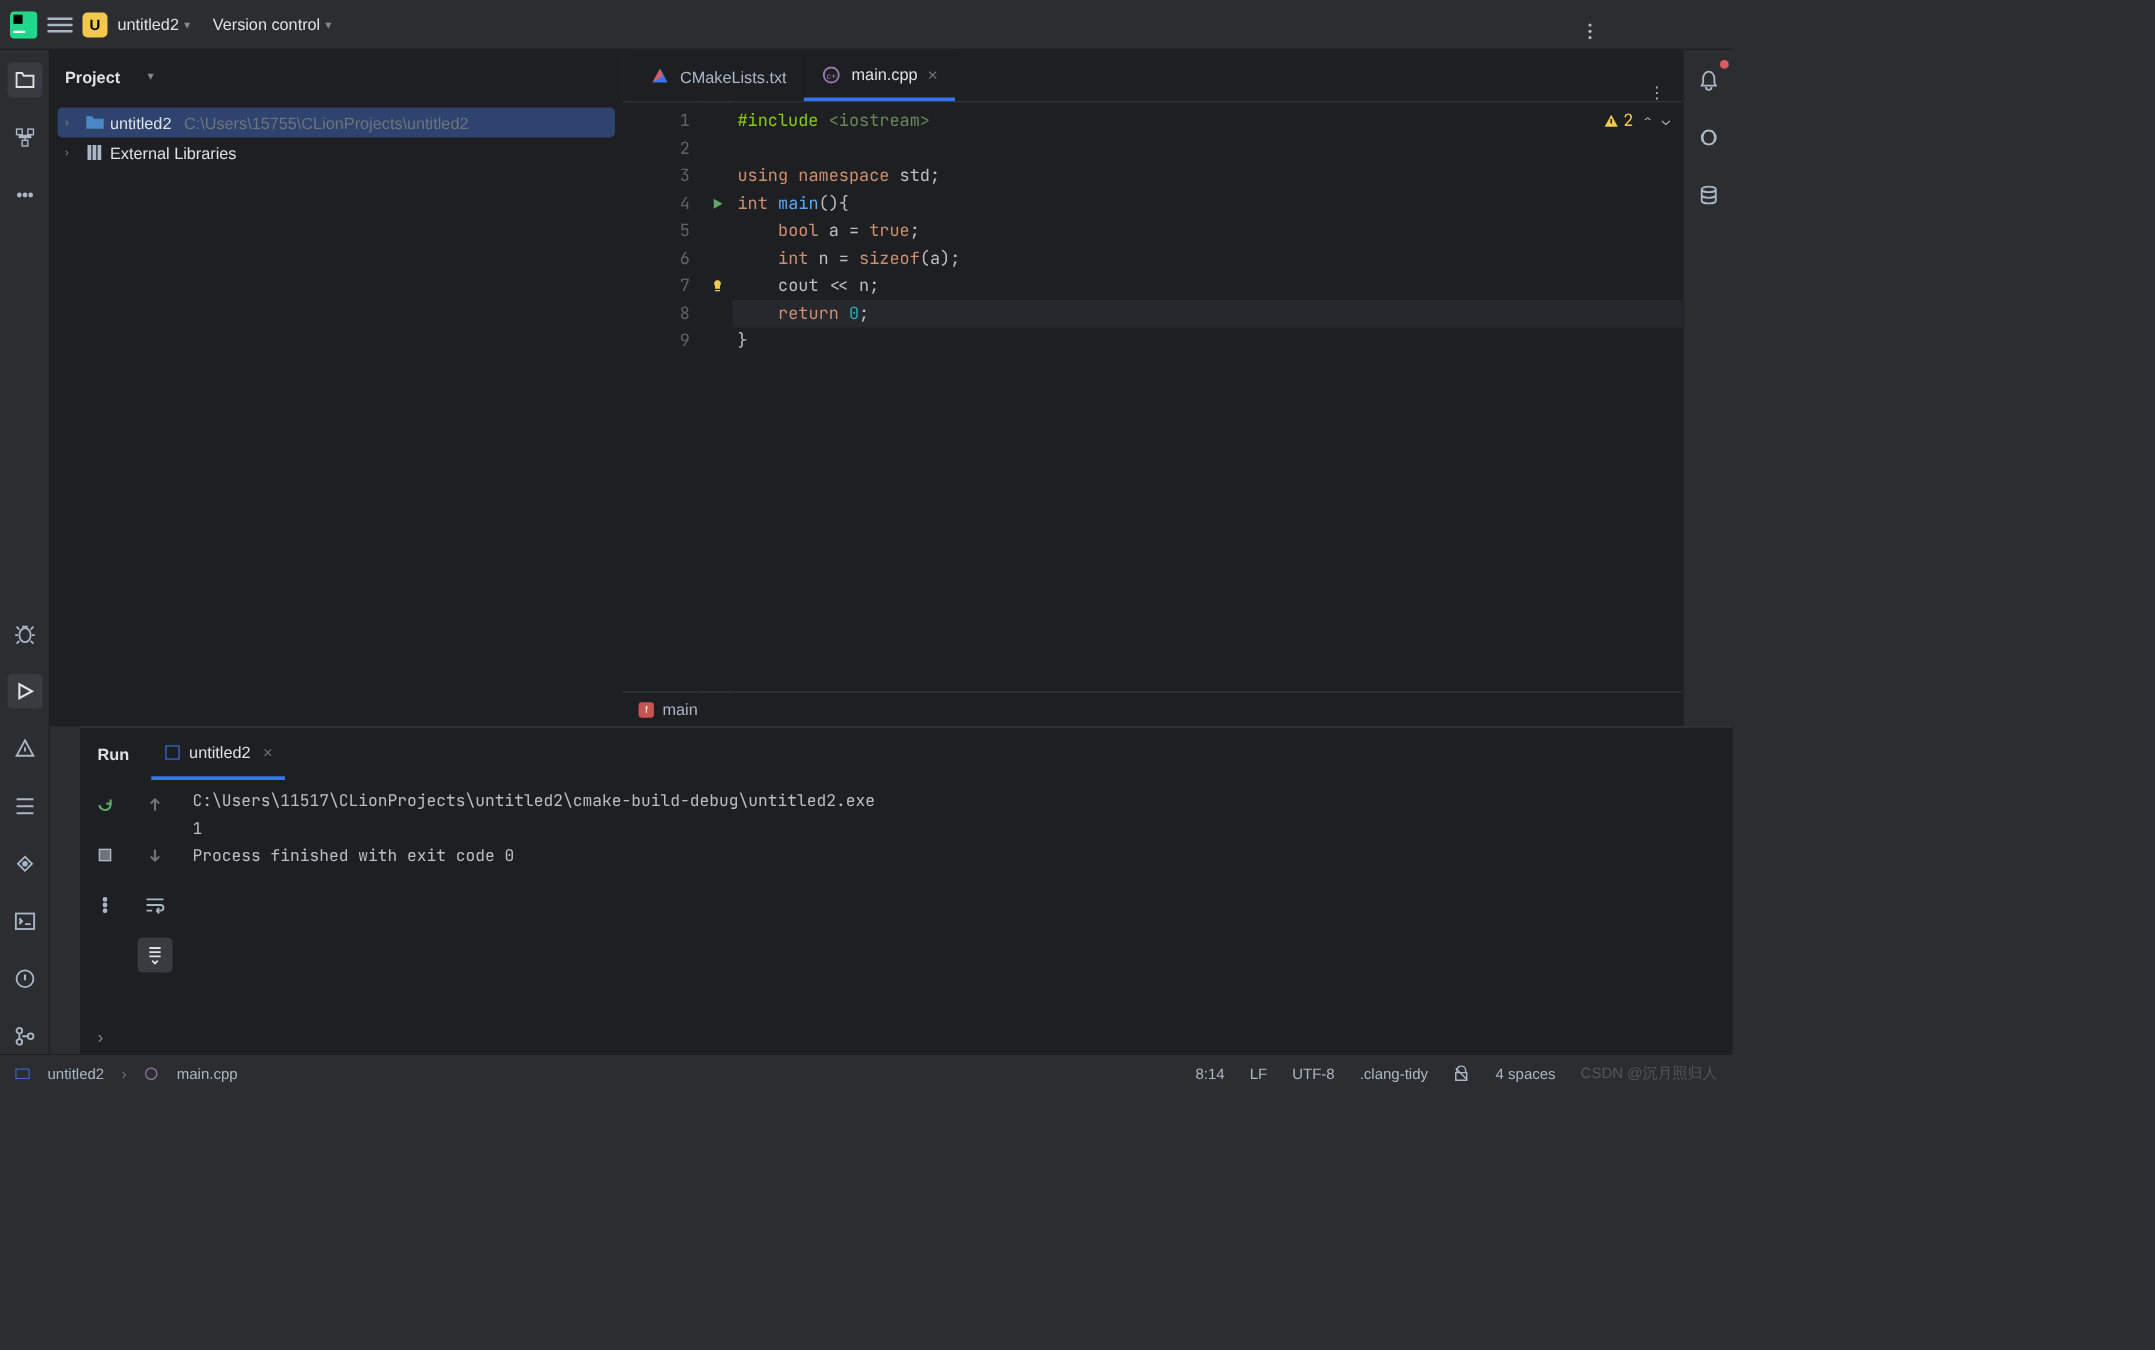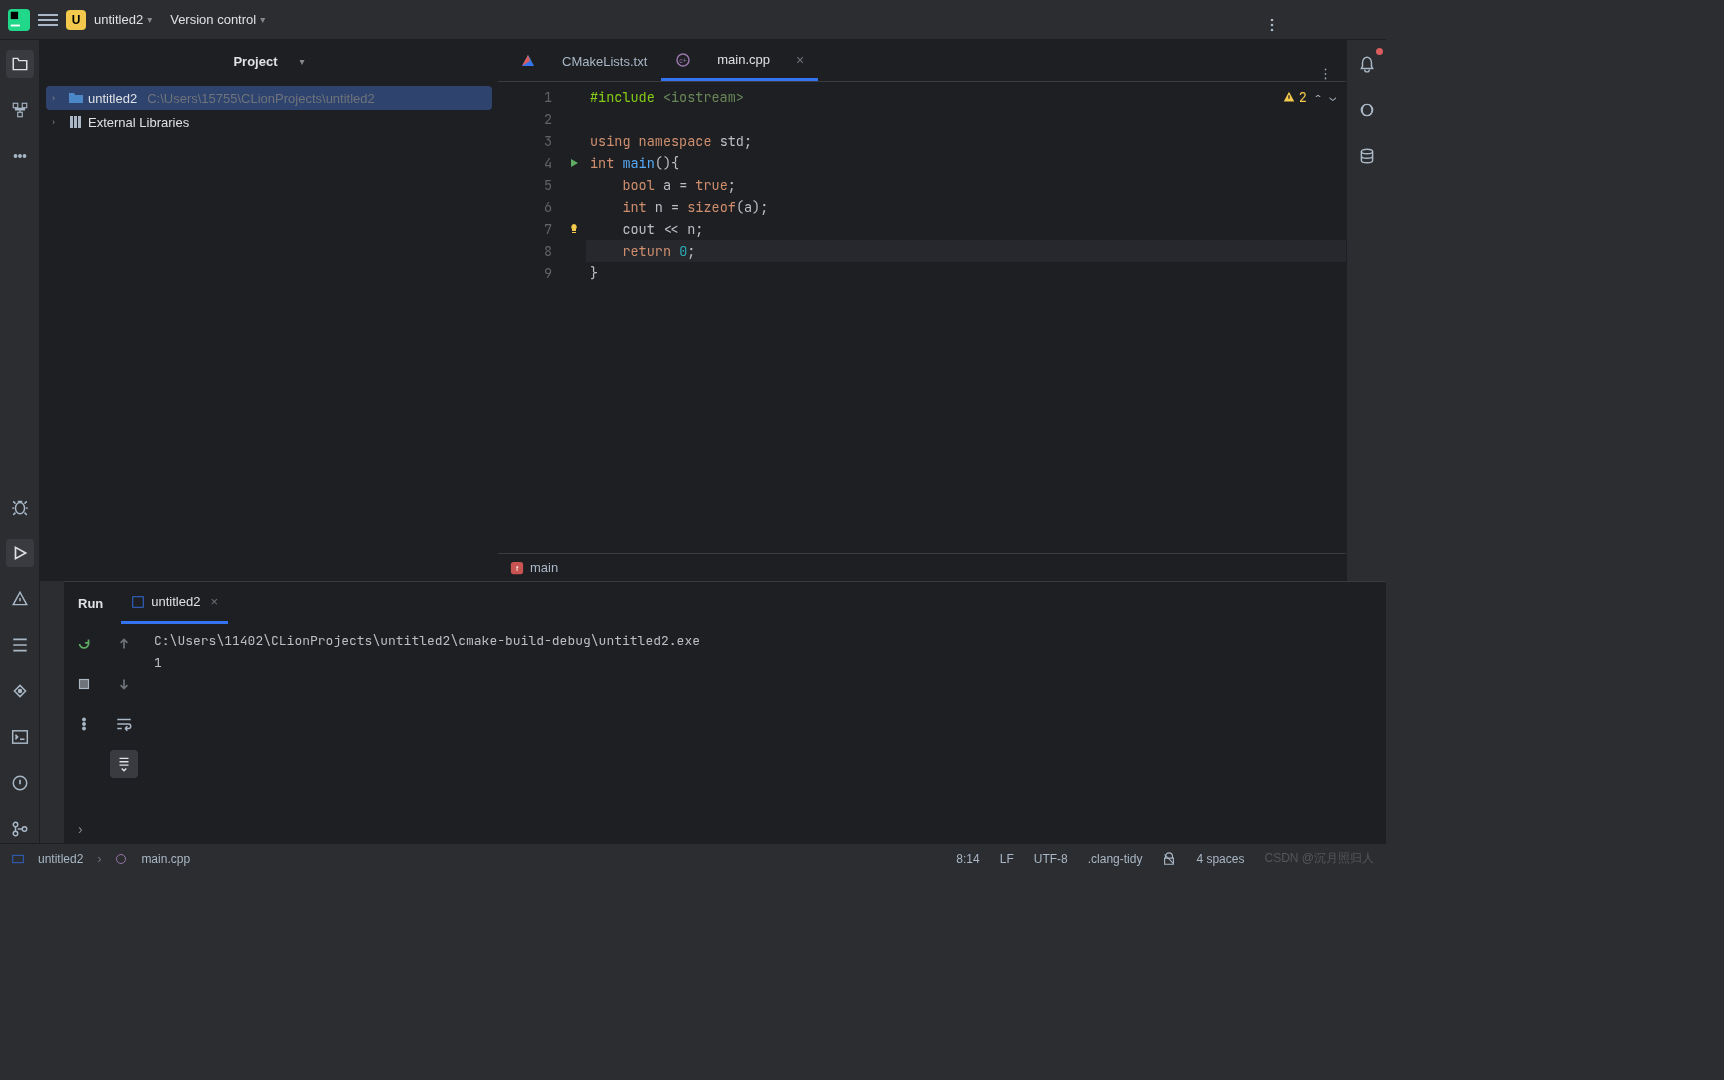--- a/index.html
+++ b/index.html
@@ -25,33 +25,33 @@
 
 
 .rail-left { width:40px; background:#2b2d30; border-right:1px solid #1e1f22; display:flex; flex-direction:column; align-items:center; padding-top:10px; gap:18px; }
 .rail-left .spacer { flex:1; }
 .rail-ic { width:28px; height:28px; display:flex; align-items:center; justify-content:center; border-radius:4px; cursor:pointer; }
 .rail-ic.active { background:#393b40; }
 .rail-ic svg { width:18px; height:18px; fill:#a9b7c6; stroke:#a9b7c6; }
 
 
 .proj-panel { width:458px; background:#1e1f22; display:flex; flex-direction:column; }
-.proj-head { height:42px; display:flex; align-items:center; padding:0 12px; gap:22px;justify-content:center; }
+.proj-head { height:42px; display:flex; align-items:center; padding:0 12px; gap:22px; }
 .proj-head .title { font-weight:600; }
 .proj-tree { padding:4px 6px; }
 .tree-row { height:24px; display:flex; align-items:center; gap:4px; padding:0 6px; border-radius:4px; cursor:pointer; }
 .tree-row.sel { background:#2e436e; }
 .tree-row .arrow { width:12px; font-size:9px; color:#888; }
 .tree-row .filepath { color:#6f737a; margin-left:6px; }
 .tree-ic { width:16px; height:16px; display:flex; align-items:center; justify-content:center; }
 
 
 .ed-area { flex:1; display:flex; flex-direction:column; background:#1e1f22; }
 .tab-row { height:42px; display:flex; align-items:flex-end; padding-left:8px; border-bottom:1px solid #393b40; }
-.tab { height:40px; display:flex; align-items:center; gap:26px; padding:0 14px; background:#1e1f22; cursor:pointer; color:#a9b7c6; }
+.tab { height:40px; display:flex; align-items:center; gap:8px; padding:0 14px; background:#1e1f22; cursor:pointer; color:#a9b7c6; }
 .tab.active { border-bottom:3px solid #3574f0; color:#dfe1e5; }
 .tab .close { font-size:14px; color:#6f737a; cursor:pointer; }
 .tab-ic { width:16px; height:16px; }
 .tab-more { margin-left:auto; padding:0 14px; cursor:pointer; color:#a9b7c6; }
 
 .editor-body { flex:1; display:flex; font-family:"JetBrains Mono","Consolas",monospace; font-size:13.5px; position:relative; }
 .gutter { width:64px; text-align:right; padding:4px 10px 4px 0; color:#606366; background:#1e1f22; line-height:22px; }
 .gut-ic-col { width:24px; padding-top:4px; line-height:22px; }
 .gline { height:22px; display:flex; align-items:center; justify-content:center; }
 .code { flex:1; padding:4px 0; line-height:22px; white-space:pre; background:#1e1f22; }
@@ -450,21 +450,21 @@
                 <svg viewBox="0 0 16 16">
                   <path d="M2 4h12M2 8h10a2 2 0 010 4h-3m0 0l2-2m-2 2l2 2M2 12h4" fill="none" stroke="#a9b7c6" stroke-width="1.3"></path>
                 </svg>
               </div>
             <div class="rail-ic active">
                 <svg viewBox="0 0 16 16">
                   <path d="M4 3h8M4 6h8M4 9h8M6 12l2 2 2-2" fill="none" stroke="#dfe1e5" stroke-width="1.3"></path>
                 </svg>
               </div>
           </div>
-          <div class="run-out"><div>C:\Users\11402\CLionProjects\untitled2\cmake-build-debug\untitled2.exe</div><div>1</div></div>
+          <div class="run-out"><div>C:\Users\11517\CLionProjects\untitled2\cmake-build-debug\untitled2.exe</div><div>1</div><div>Process finished with exit code 0</div></div>
         </div>
         <div style="height:28px;display:flex;align-items:center;padding:0 14px;">
           <span class="chev" style="font-size:14px;cursor:pointer">›</span>
         </div>
       </div>
     </div>
   </div>
 
   <div class="status-bar">
     <svg width="12" height="12" viewBox="0 0 16 16">

